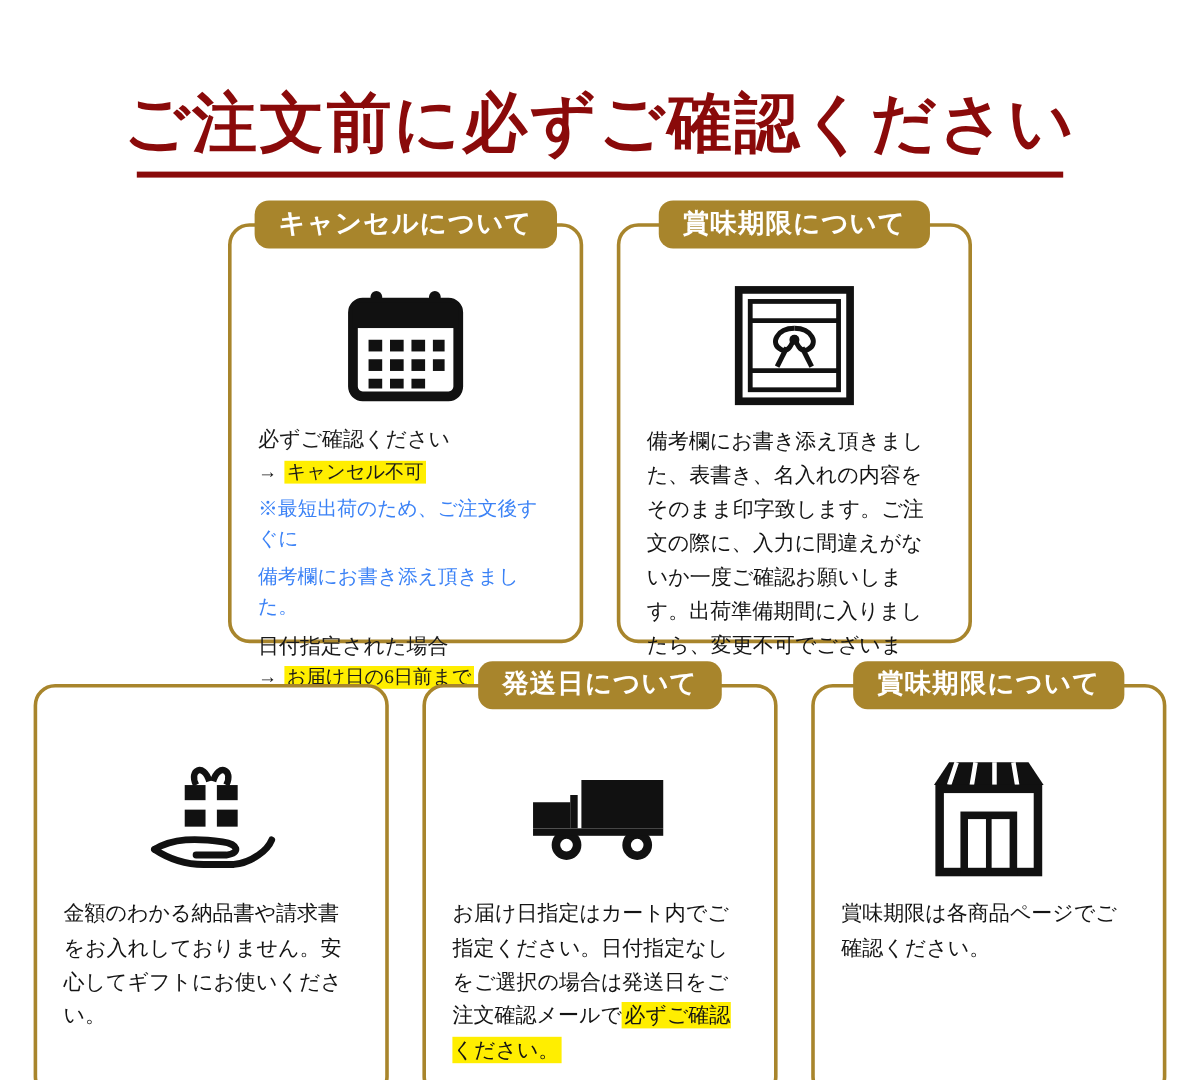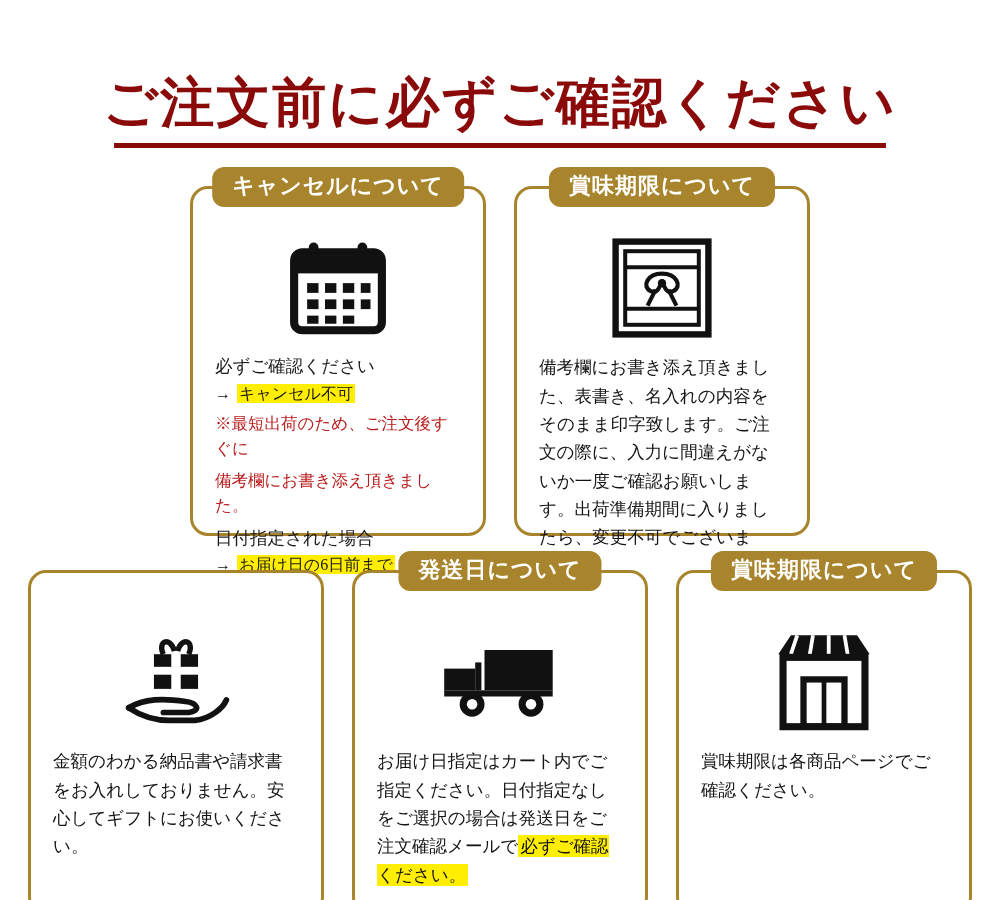--- a/index.html
+++ b/index.html
@@ -94,21 +94,21 @@
   .icon-box.small-top { height: 120px; margin-top: 14px; }
 
   .body-text {
     font-size: 17.5px;
     line-height: 1.62;
     color: #141414;
     text-align: left;
   }
   .body-text p { margin: 0; }
   .note-red {
-    color: #b91c1c;
+    color: #3b82f6;
     font-size: 16.5px;
     line-height: 1.55;
     margin: 5px 0 6px 0;
   }
   .arrow-line {
     margin-top: 2px;
     margin-bottom: 2px;
     padding-left: 26px;
     font-size: 16px;
   }

